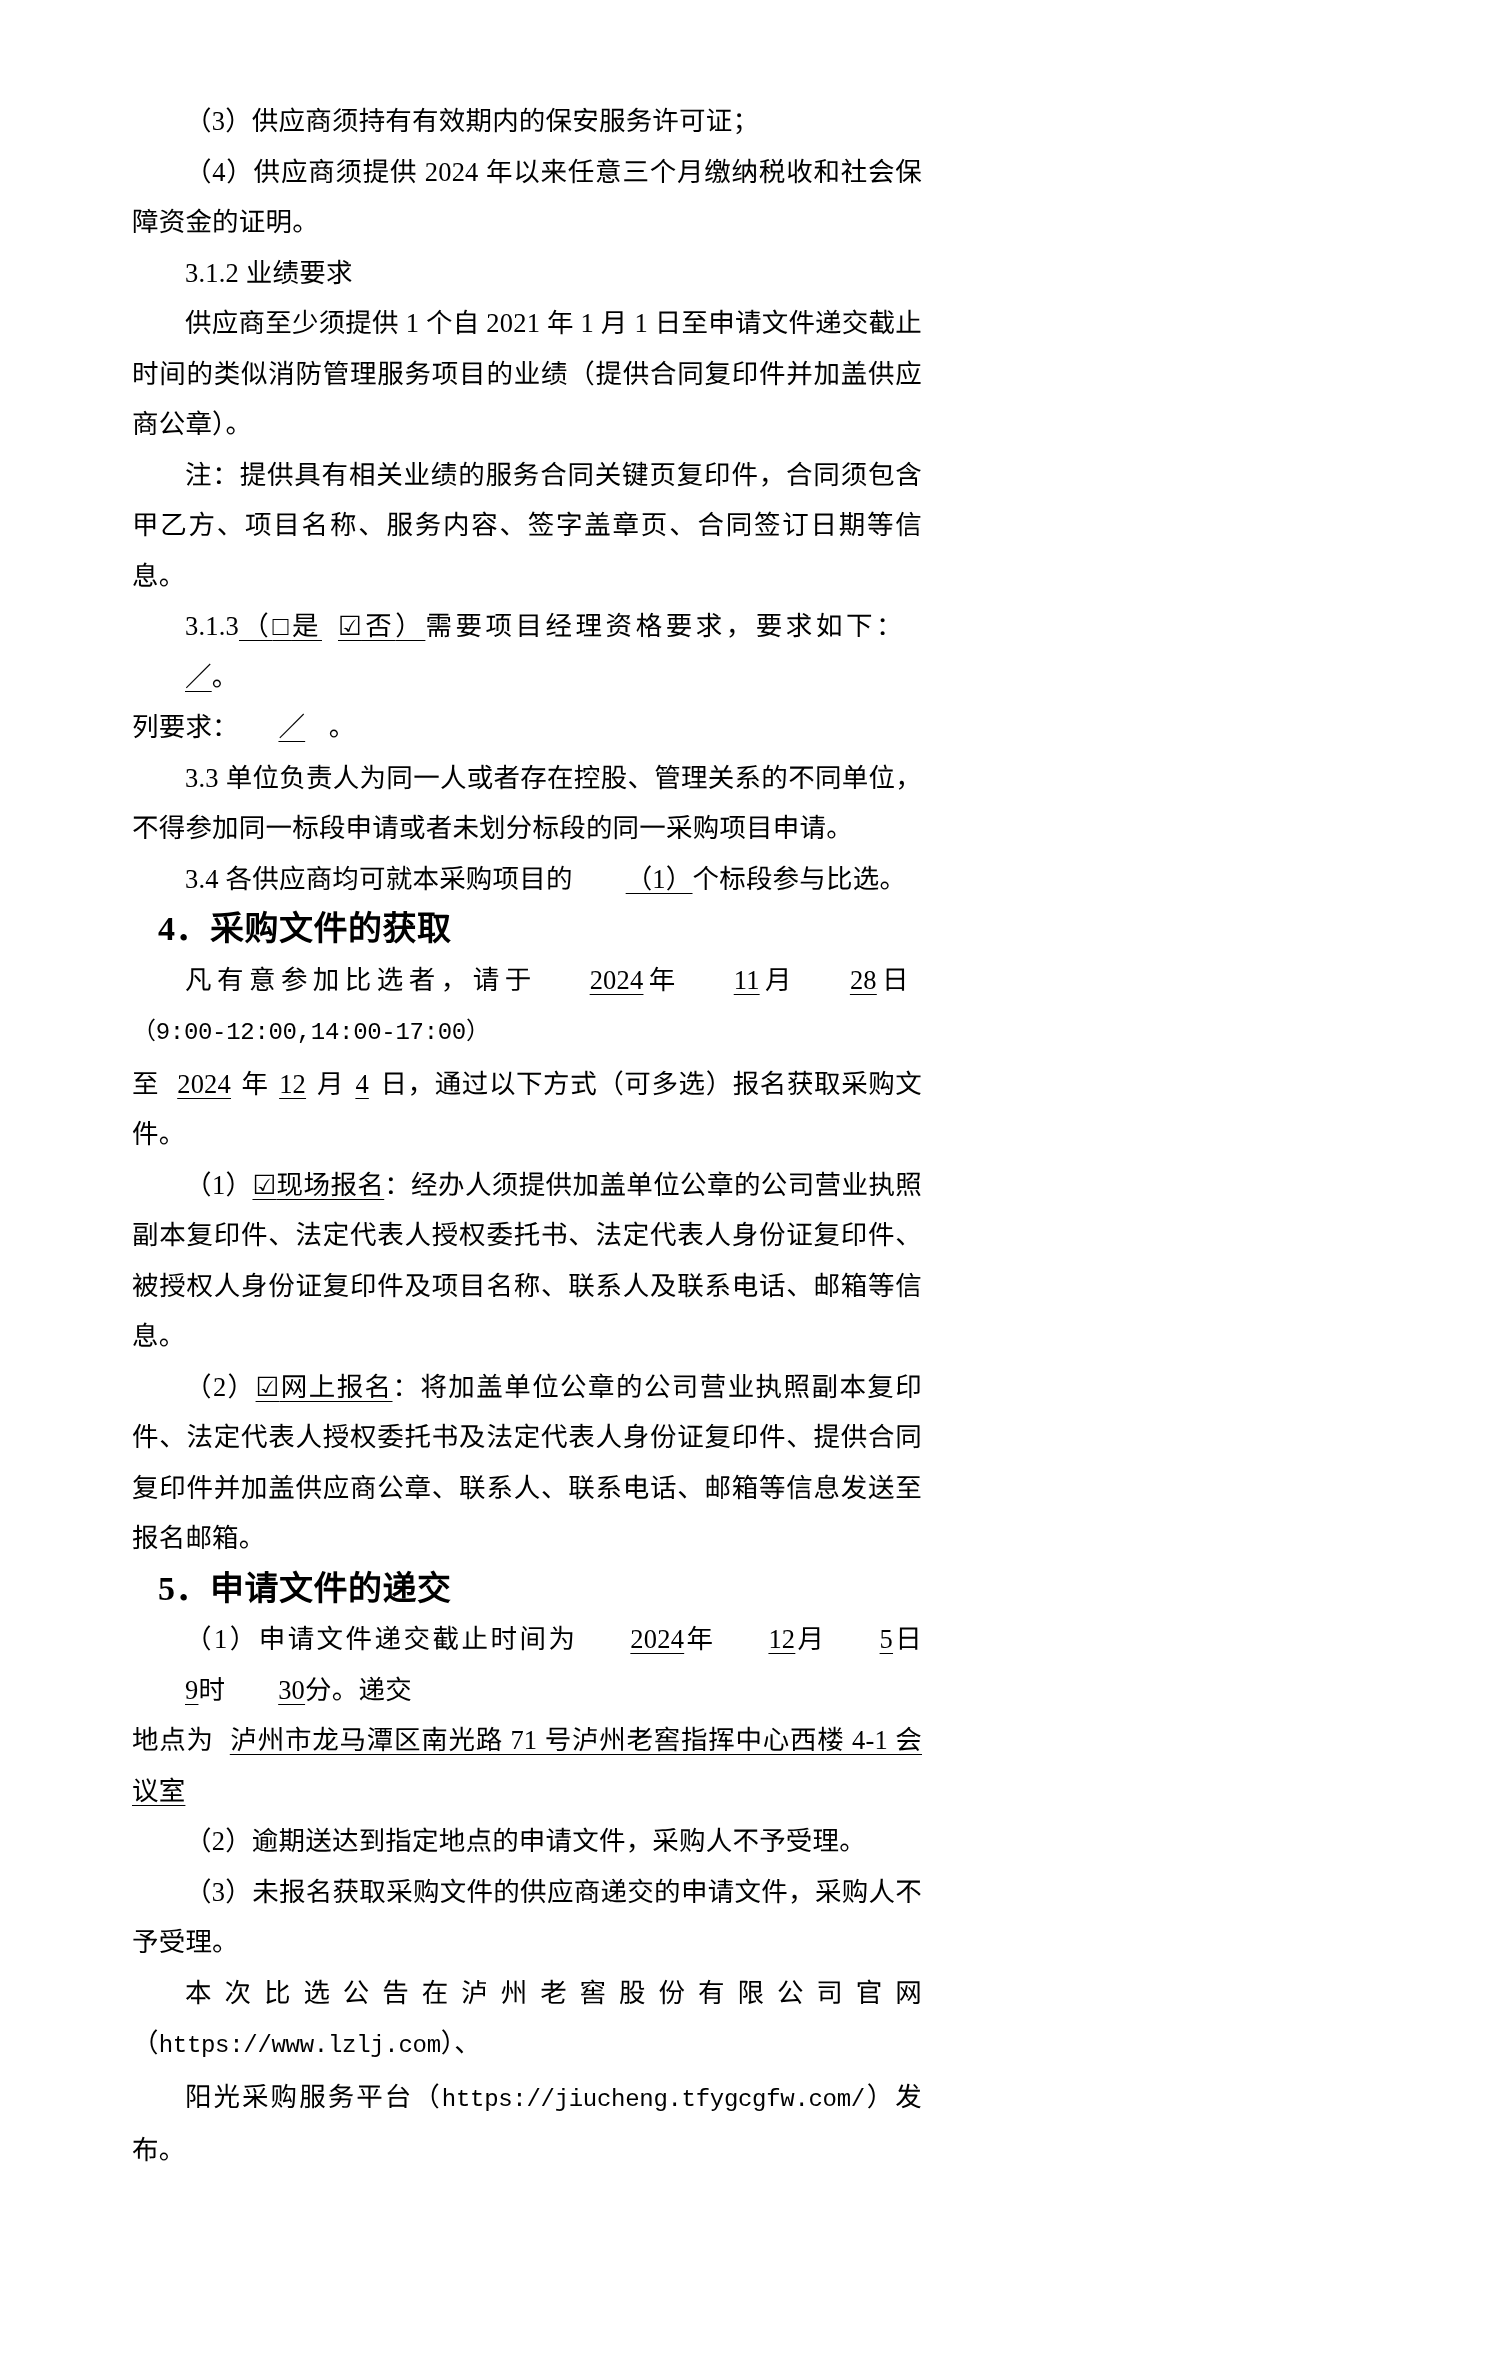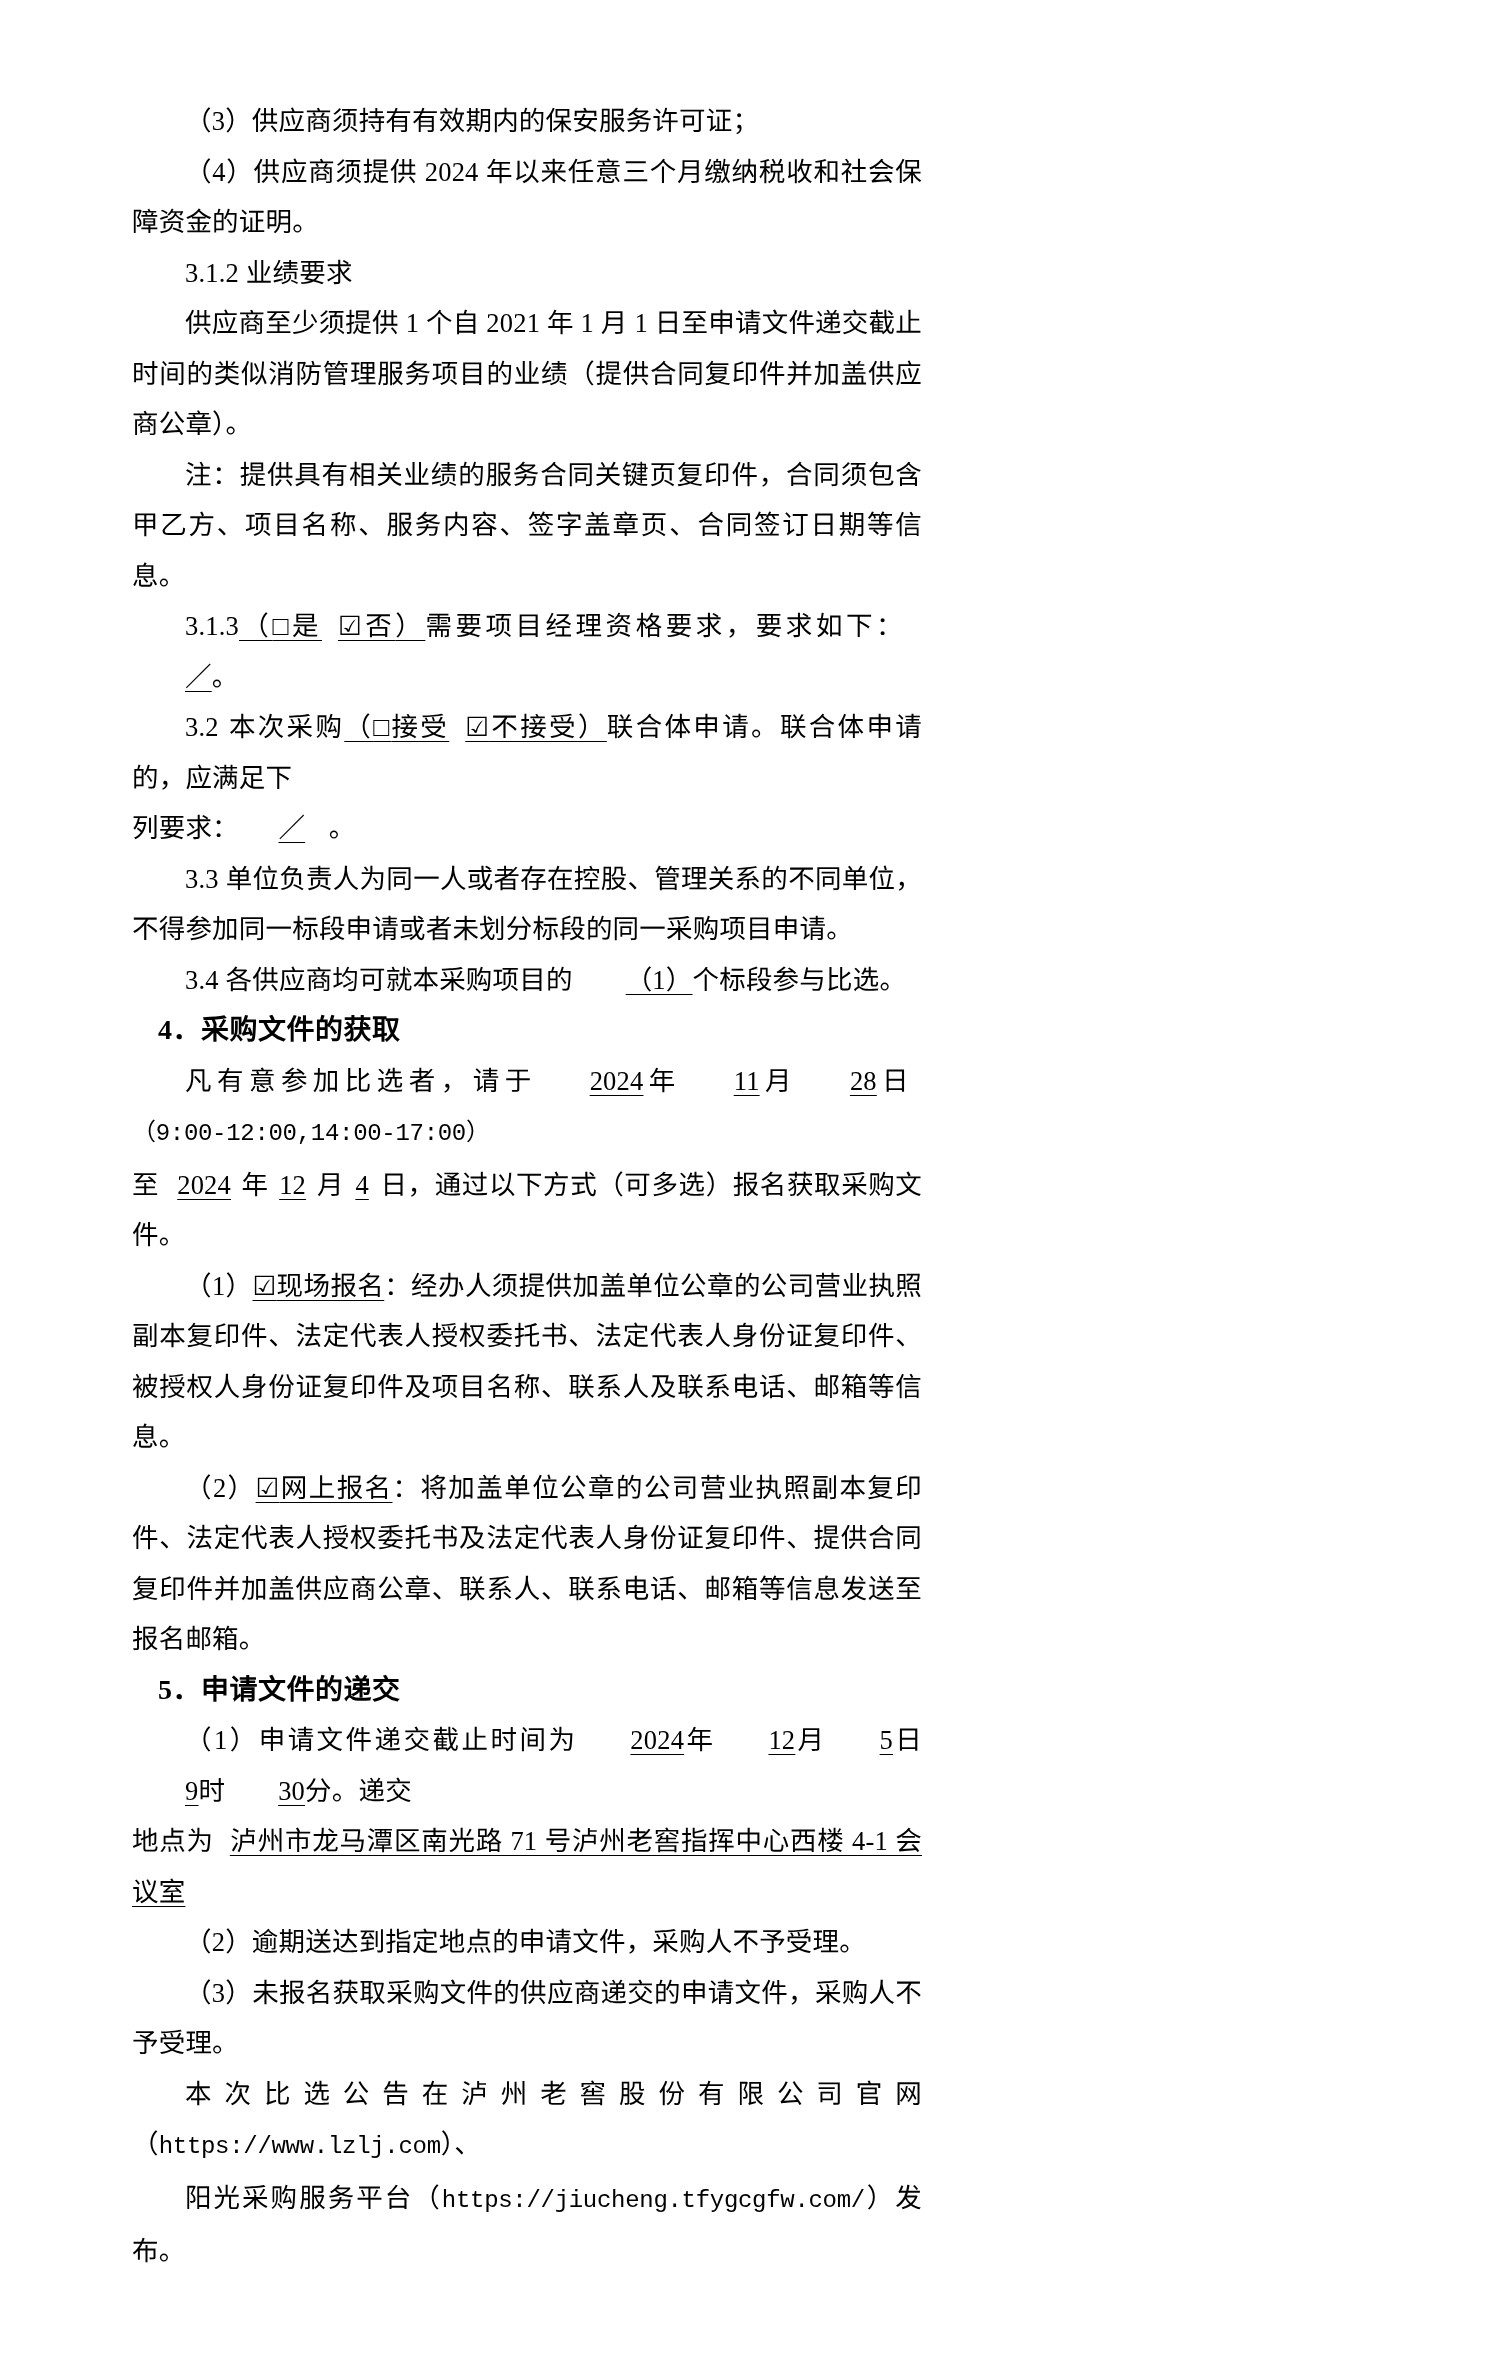--- a/index.html
+++ b/index.html
@@ -39,21 +39,21 @@
     font-family: "Liberation Serif", "DejaVu Serif", serif;
   }
   .indent {
     text-indent: 53px;
   }
   .noindent {
     text-indent: 0;
   }
   .heading {
     font-weight: bold;
-    font-size: 28px;
+    font-size: 34px;
     line-height: 50.5px;
     text-indent: 26px;
     letter-spacing: 0.5px;
   }
   .bold-note {
     font-weight: normal;
     text-indent: 53px;
   }
   .u {
     text-decoration: underline;
@@ -95,21 +95,20 @@
     <p class="indent">（4）供应商须提供 2024 年以来任意三个月缴纳税收和社会保障资金的证明。</p>
 
     <p class="indent">3.1.2 业绩要求</p>
 
     <p class="indent">供应商至少须提供 1 个自 2021 年 1 月 1 日至申请文件递交截止时间的类似消防管理服务项目的业绩（提供合同复印件并加盖供应商公章）。</p>
 
     <p class="bold-note">注：提供具有相关业绩的服务合同关键页复印件，合同须包含甲乙方、项目名称、服务内容、签字盖章页、合同签订日期等信息。</p>
 
     <p class="indent"><span>3.1.3</span><span class="u"><span>（</span><span>□</span><span>是</span><span class="sp"></span><span>☑</span><span>否</span><span>）</span></span><span>需要项目经理资格要求，要求如下：</span><span class="sp"></span><span class="blank">／</span><span>。</span></p>
 
-    <p class="indent"><span>3.2</span><span class="sp-sm"></span><span>本次采购</span><span class="u"><span>（</span><span>□</span><span>接受</span><span class="sp"></span><span>☑</span><span>不接受</span><span>）</span></span><span>联合体申请。联合体申请的，应满足下</span></p>
 
     <p class="noindent"><span>列要求：</span><span class="sp"></span><span class="blank">／</span><span>。</span></p>
 
     <p class="indent">3.3 单位负责人为同一人或者存在控股、管理关系的不同单位，不得参加同一标段申请或者未划分标段的同一采购项目申请。</p>
 
     <p class="indent"><span>3.4 各供应商均可就本采购项目的</span><span class="blank-wide">（1）</span><span>个标段参与比选。</span></p>
 
     <p class="heading">4．采购文件的获取</p>
 
     <p class="indent"><span>凡有意参加比选者，请于</span><span class="blank">2024</span><span>年</span><span class="blank" style="min-width:48px">11</span><span>月</span><span class="blank" style="min-width:48px">28</span><span>日</span><span class="sp-sm"></span><span class="mono">（9:00-12:00,14:00-17:00）</span></p>

